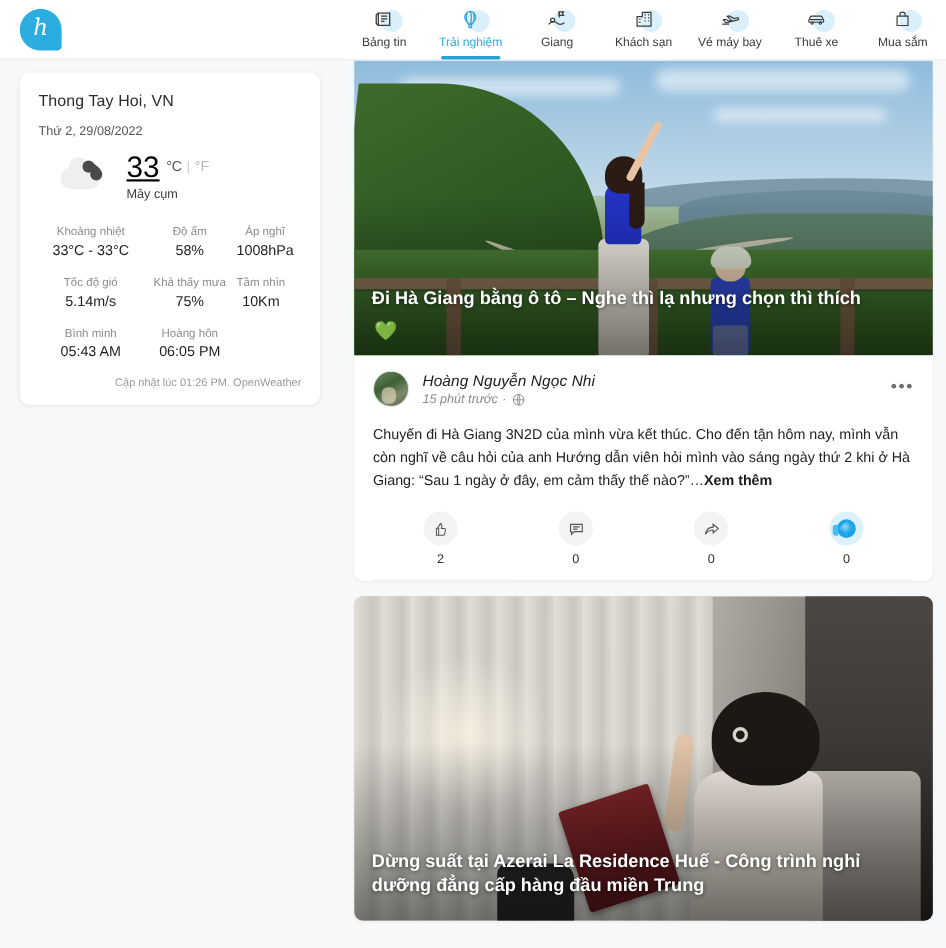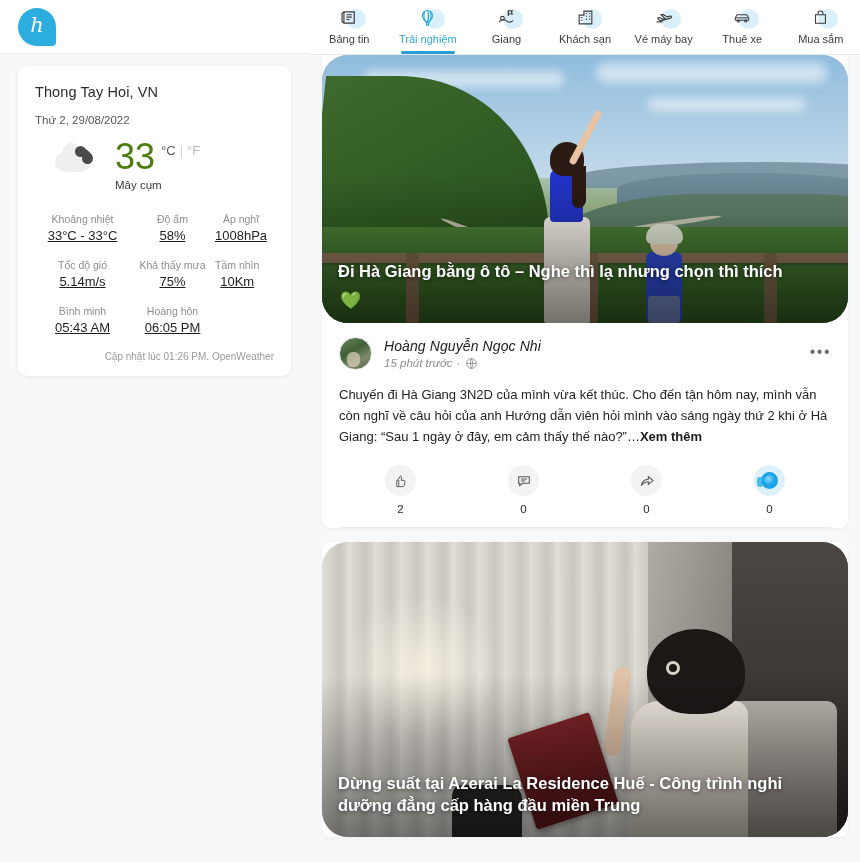--- a/index.html
+++ b/index.html
@@ -89,34 +89,34 @@
     position: absolute; left: 29px; top: 13px;
     width: 11px; height: 11px; background: #4a4a4a; border-radius: 50%;
   }
   .w-icon .dark3 {
     position: absolute; left: 26px; top: 10px;
     width: 13px; height: 8px; background: #4a4a4a; border-radius: 4px;
     transform: rotate(40deg);
   }
   .w-temp-wrap { margin-left: 10px; }
   .w-temp-row { display: flex; align-items: flex-start; }
-  .w-temp { font-size: 36px; color: #4d7c0f; line-height: .95; font-weight: 500;}
+  .w-temp { font-size: 27px; color: #000000; line-height: .95; font-weight: 500; text-decoration: underline;}
   .w-units { margin-left: 6px; font-size: 13px; color: #555; padding-top: 3px; }
   .w-units .sep { color: #cfcfcf; margin: 0 4px; }
   .w-units .off { color: #b6b6b6; }
   .w-desc { font-size: 11.5px; color: #3b3b3b; margin-top: 5px; }
 
   .w-grid { }
   .w-row { display: flex; margin-bottom: 16px; text-align: center; }
   .w-cell { flex: 0 0 auto; }
   .w-cell.c1 { width: 95px; }
   .w-cell.c2 { width: 85px; }
   .w-cell.c3 { width: auto; }
   .w-label { font-size: 10.5px; color: #8d8d8d; margin-bottom: 3px; }
-  .w-val { font-size: 13px; color: #1f1f1f; text-decoration: underline; }
+  .w-val { font-size: 13px; color: #1f1f1f; }
   .w-update {
     font-size: 10px; color: #9a9a9a; text-align: right; margin-top: 4px;
   }
 
   
   .right-col {
     width: 550px; height: 862px; flex: 0 0 550px;
     background: #f7f8f9;
     position: relative;
     overflow: hidden;
@@ -158,21 +158,21 @@
   .feed { position: absolute; top: 55px; left: 0; right: 0; bottom: 0; }
   .post {
     background: #ffffff;
     border-radius: 8px;
     margin: 0 12px 14px 12px;
     overflow: hidden;
     box-shadow: 0 1px 3px rgba(0,0,0,.06);
   }
   .post:first-child { border-radius: 0 0 8px 8px; }
 
-  .hero { position: relative; height: 268px; overflow: hidden; border-radius: 26px; }
+  .hero { position: relative; height: 268px; overflow: hidden; }
   .hero.h2 { height: 295px; }
   .hero-title {
     position: absolute; left: 16px; right: 16px; bottom: 40px;
     color: #ffffff;
     font-size: 16.5px;
     font-weight: bold;
     line-height: 1.38;
     text-shadow: 0 1px 4px rgba(0,0,0,.55);
     z-index: 4;
   }

